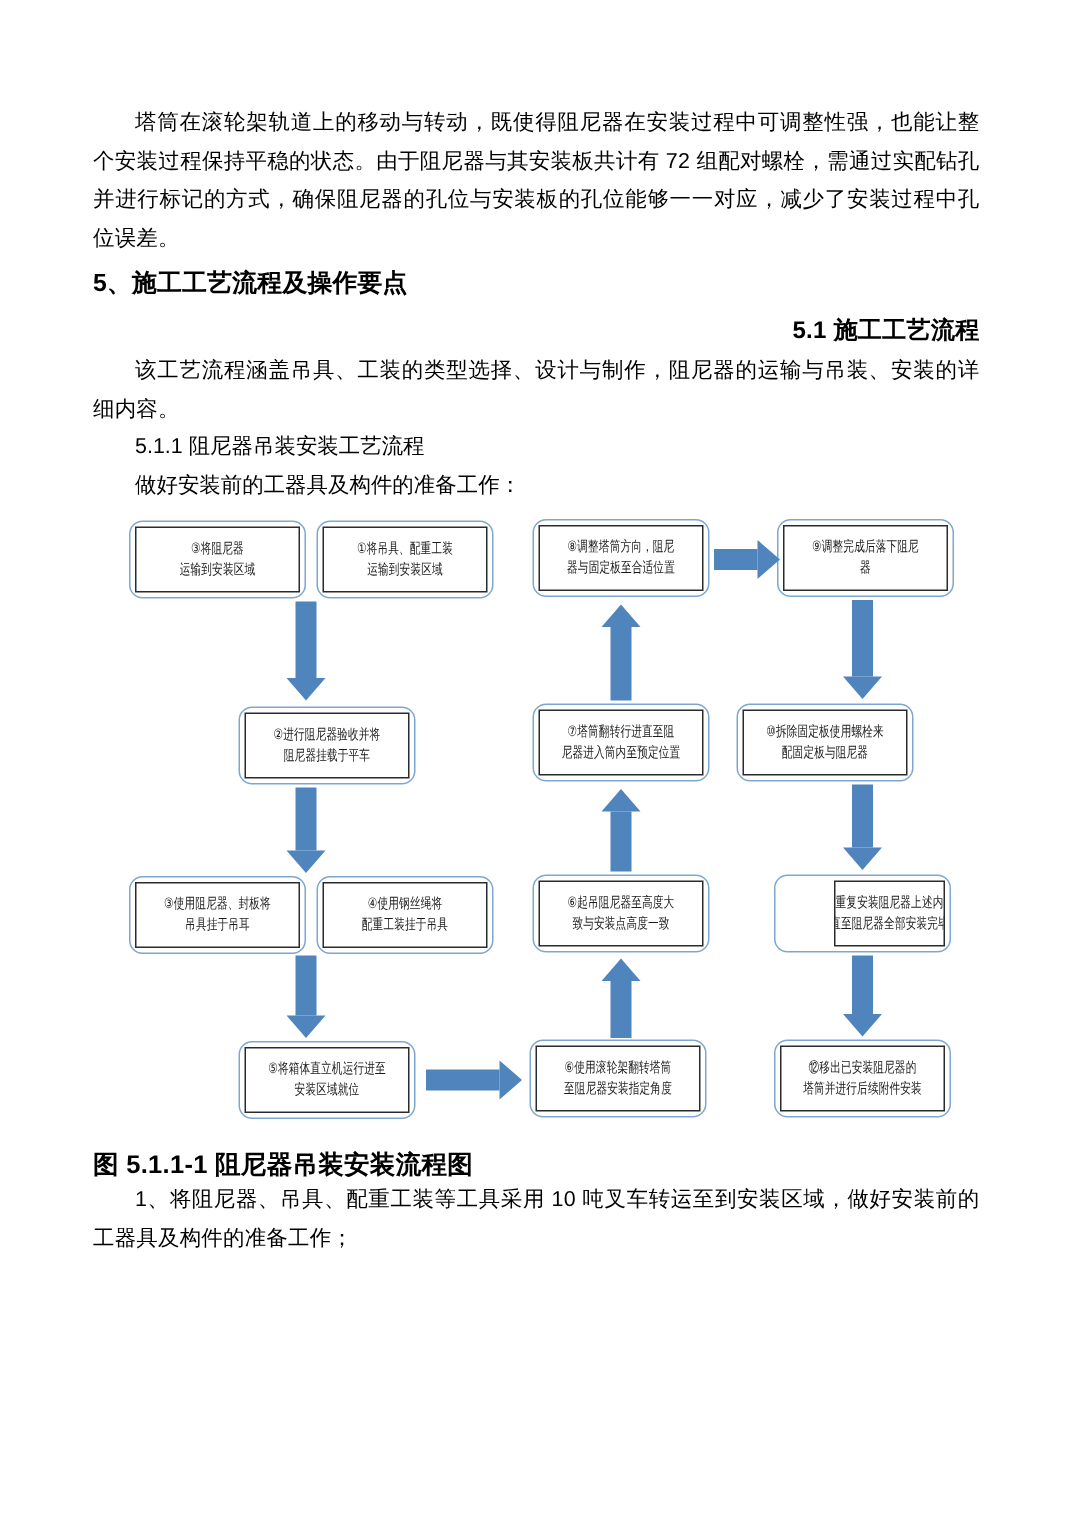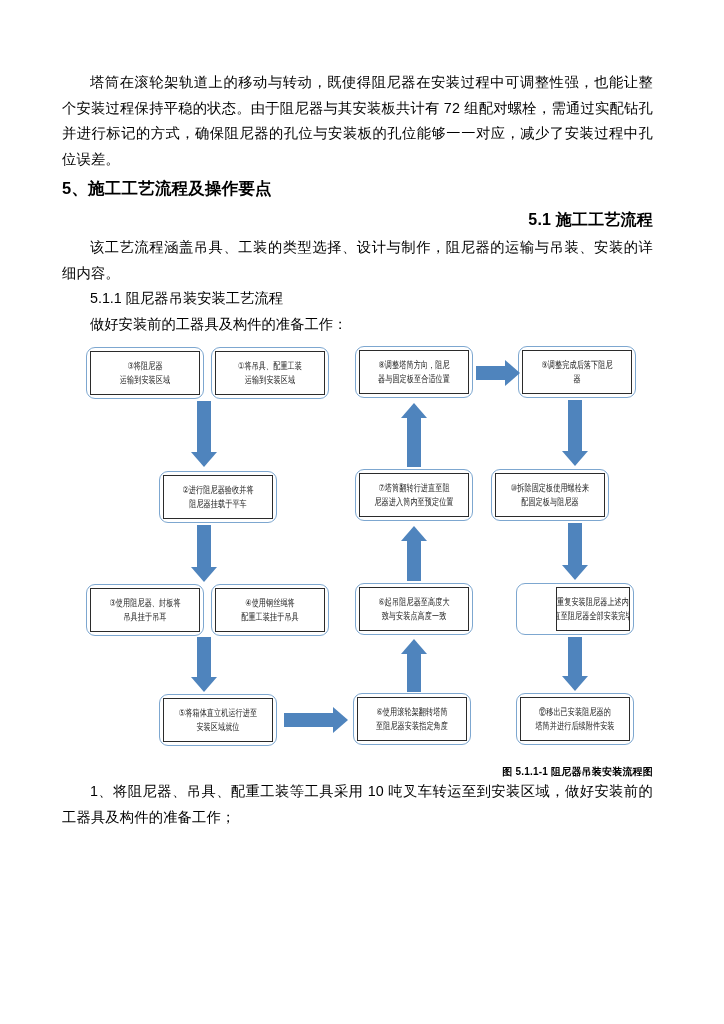--- a/index.html
+++ b/index.html
@@ -147,23 +147,23 @@
   .arrow.right .head {
     top: 50%;
     transform: translateY(-50%);
     right: 0;
     border-top: 13px solid transparent;
     border-bottom: 13px solid transparent;
     border-left: 15px solid #4f84bd;
   }
 
   .caption {
-    font-size: 10px;
+    font-size: 17px;
     font-weight: bold;
-    text-align: right;
+    text-align: left;
     margin: 2px 0 0 0;
     letter-spacing: 0.2px;
   }
 </style>
 </head>
 <body>
 
 <div class="page">
 
   <p class="para indent">塔筒在滚轮架轨道上的移动与转动，既使得阻尼器在安装过程中可调整性强，也能让整个安装过程保持平稳的状态。由于阻尼器与其安装板共计有 72 组配对螺栓，需通过实配钻孔并进行标记的方式，确保阻尼器的孔位与安装板的孔位能够一一对应，减少了安装过程中孔位误差。</p>

